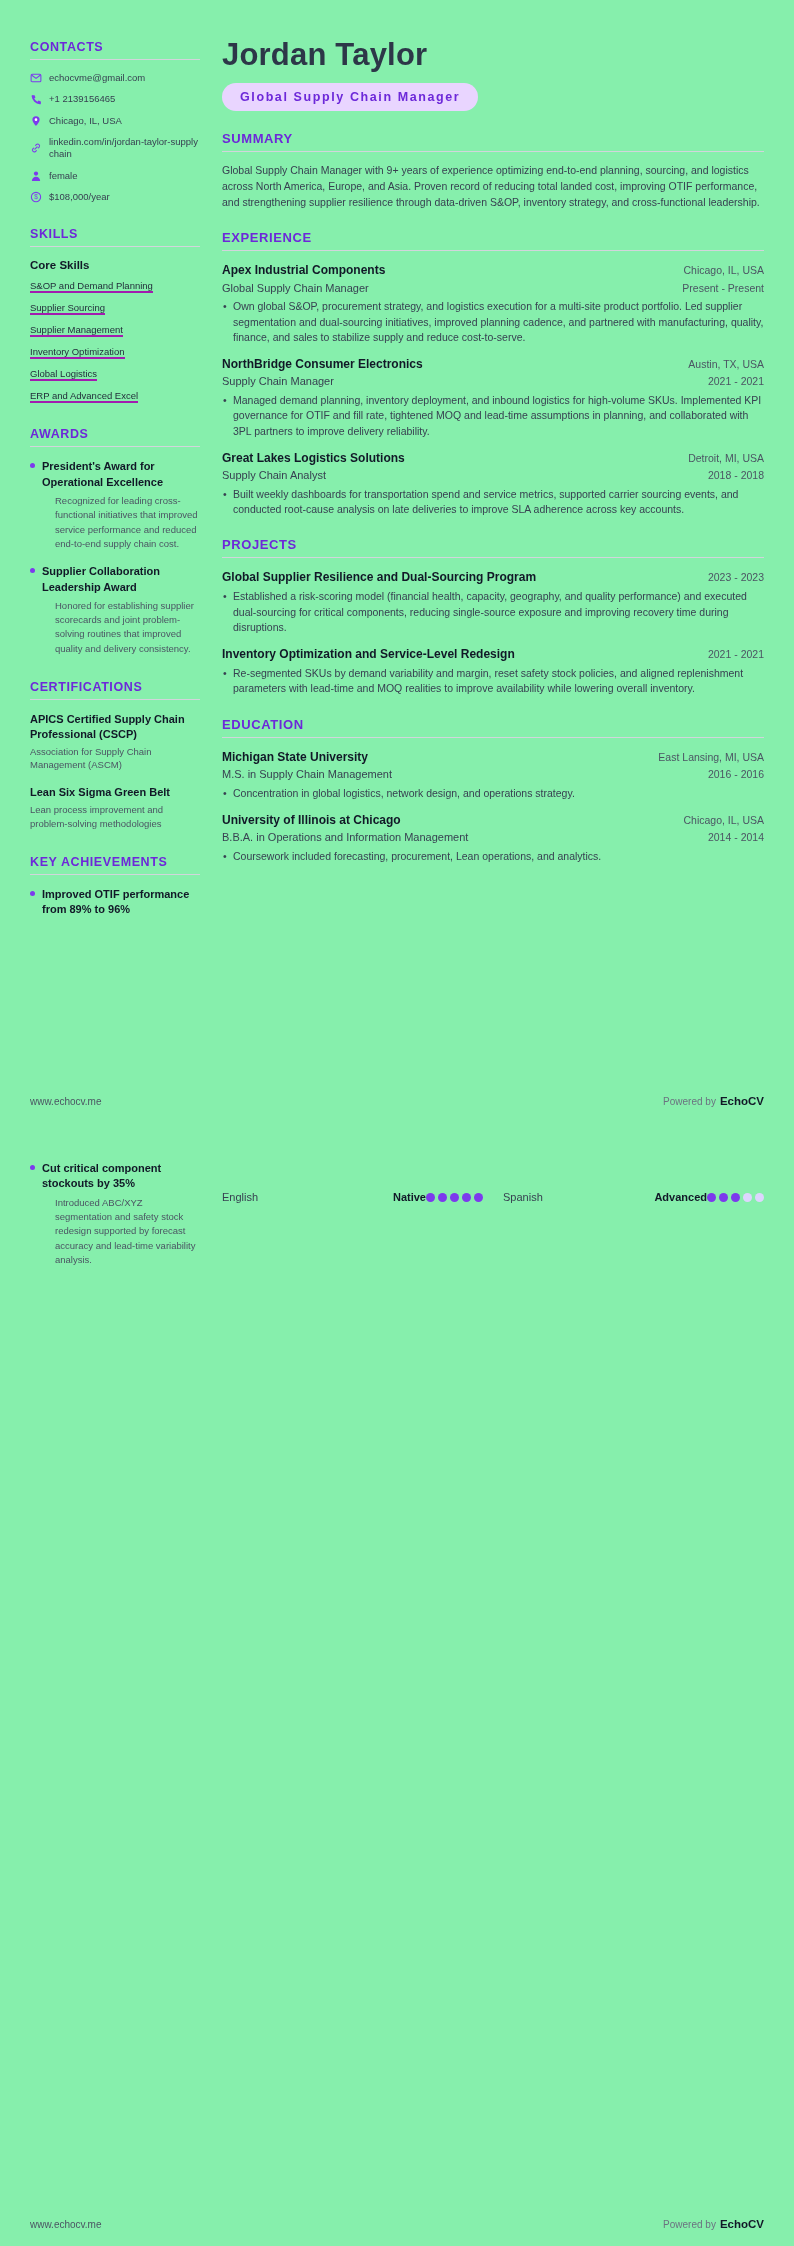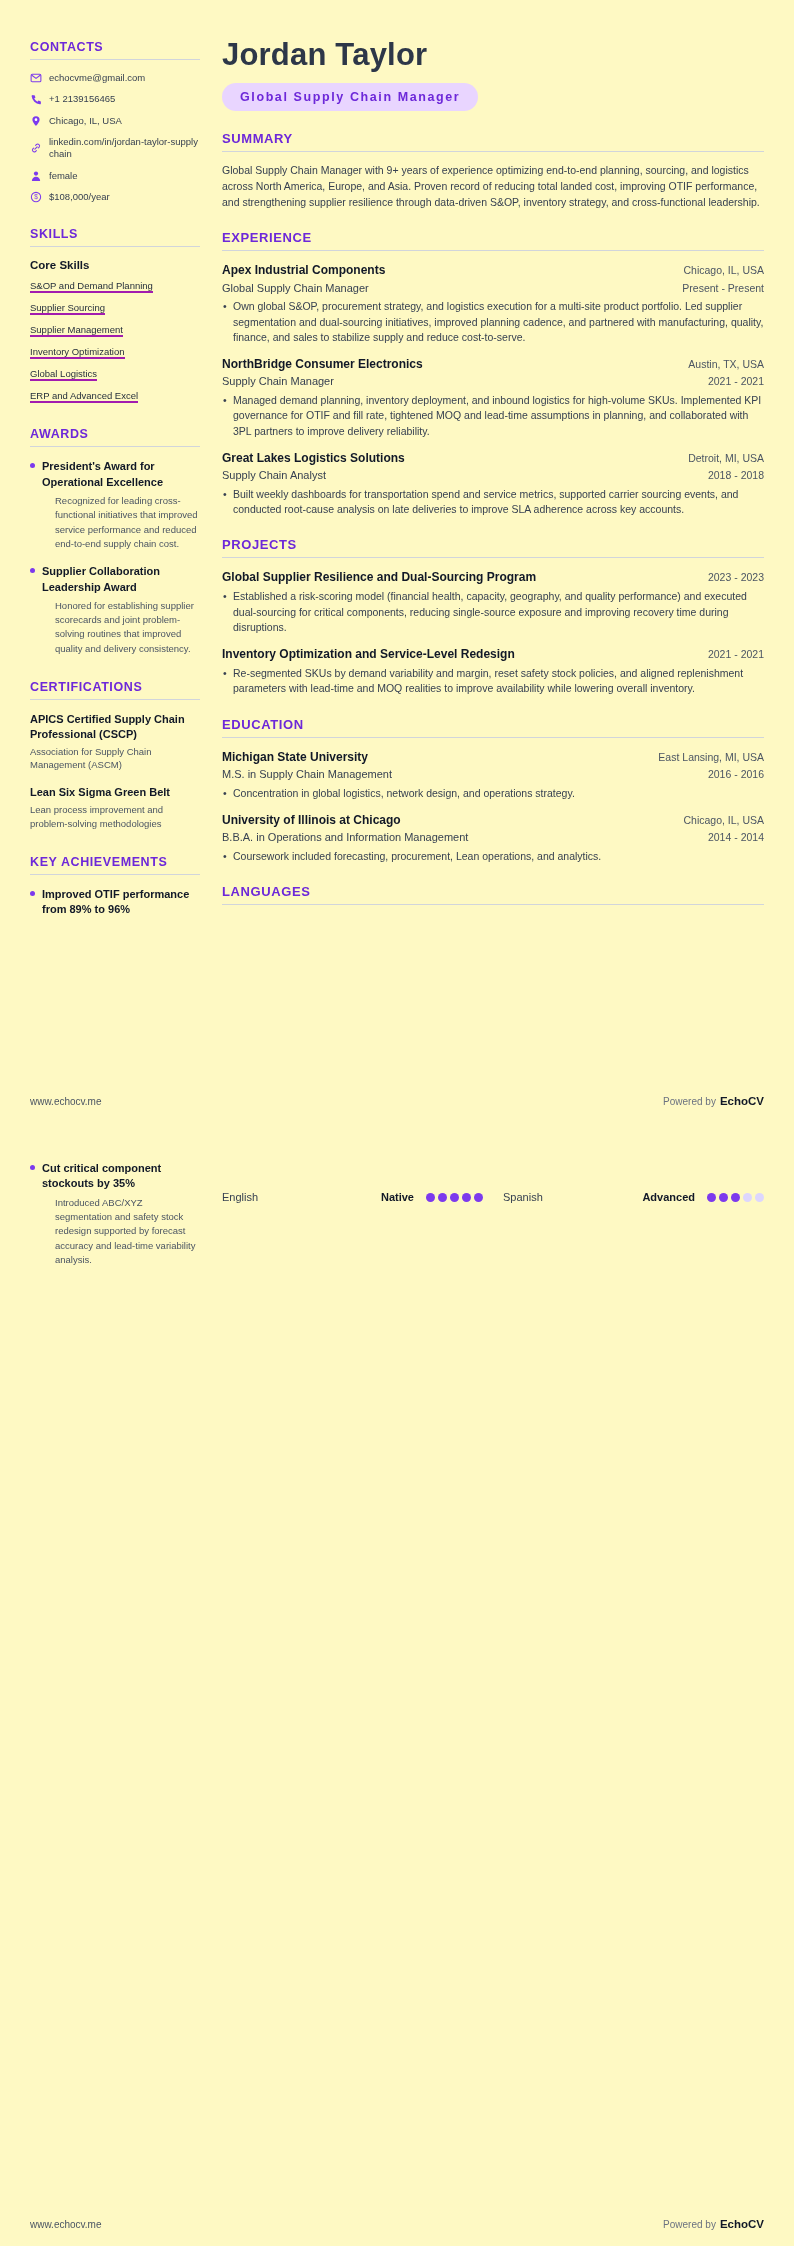--- a/index.html
+++ b/index.html
@@ -4,21 +4,21 @@
 <style>
   * { margin:0; padding:0; box-sizing:border-box; }
   html,body { background:#ffffff; }
   body {
     width:794px;
     font-family:"Liberation Sans", sans-serif;
     color:#374151;
   }
   .page {
     width:794px; height:1123px;
-    background:#fef9c3;
+    background:#86efac;
     position:relative;
     overflow:hidden;
     padding:38px 30px 0 30px;
   }
   .cols { display:flex; gap:22px; }
   .col-left { flex:0 0 170px; width:170px; }
   .col-right { flex:1; min-width:0; }
 
   
   .side-heading {
@@ -70,21 +70,21 @@
   .entry-role { font-size:11px; color:#374151; margin-top:2px; line-height:1.35; }
   .entry-dates { font-size:10.5px; color:#4b5563; flex:0 0 auto; }
   .bullets { margin-top:4px; list-style:none; }
   .bullets li { position:relative; padding-left:11px; font-size:10.5px; line-height:1.45; color:#374151; }
   .bullets li::before { content:"•"; position:absolute; left:1px; color:#374151; }
 
   
   .lang-grid { display:grid; grid-template-columns:1fr 1fr; gap:20px; margin-top:30px; }
   .lang-item { display:flex; align-items:center; justify-content:space-between; gap:10px; }
   .lang-name { font-size:11px; color:#374151; }
-  .lang-right { display:flex; align-items:center; gap:12px; }
+  .lang-right { display:flex; align-items:center; gap:0; }
   .lang-level { font-size:11px; font-weight:bold; color:#111827; }
   .dots { display:flex; gap:3px; }
   .dot { width:9px; height:9px; border-radius:50%; background:#ddd6fe; }
   .dot-filled { background:#7c3aed; }
 
   
   .page-footer {
     position:absolute; left:30px; right:30px; bottom:16px;
     display:flex; justify-content:space-between; align-items:center;
     font-size:10px; color:#4b5563;
@@ -321,23 +321,20 @@
             <span class="entry-role">B.B.A. in Operations and Information Management</span>
             <span class="entry-dates">2014 - 2014</span>
           </div>
           <ul class="bullets">
             <li>Coursework included forecasting, procurement, Lean operations, and analytics.</li>
           </ul>
         </div>
       </section>
 
       
-      <section>
-        <h2 class="main-heading">LANGUAGES</h2>
-      </section>
     </main>
   </div>
 
   <footer class="page-footer">
     <span class="footer-site">www.echocv.me</span>
     <span class="footer-powered">
       <span>Powered by</span>
       <span class="brand">EchoCV</span>
     </span>
   </footer>

